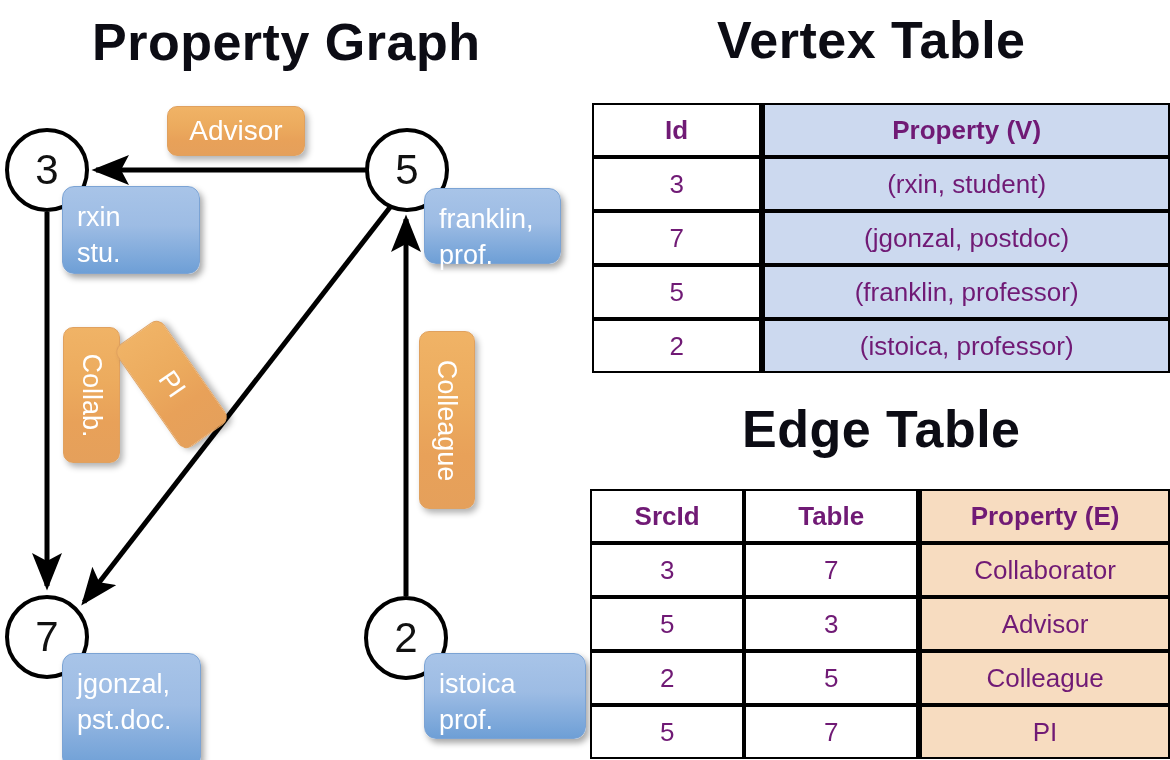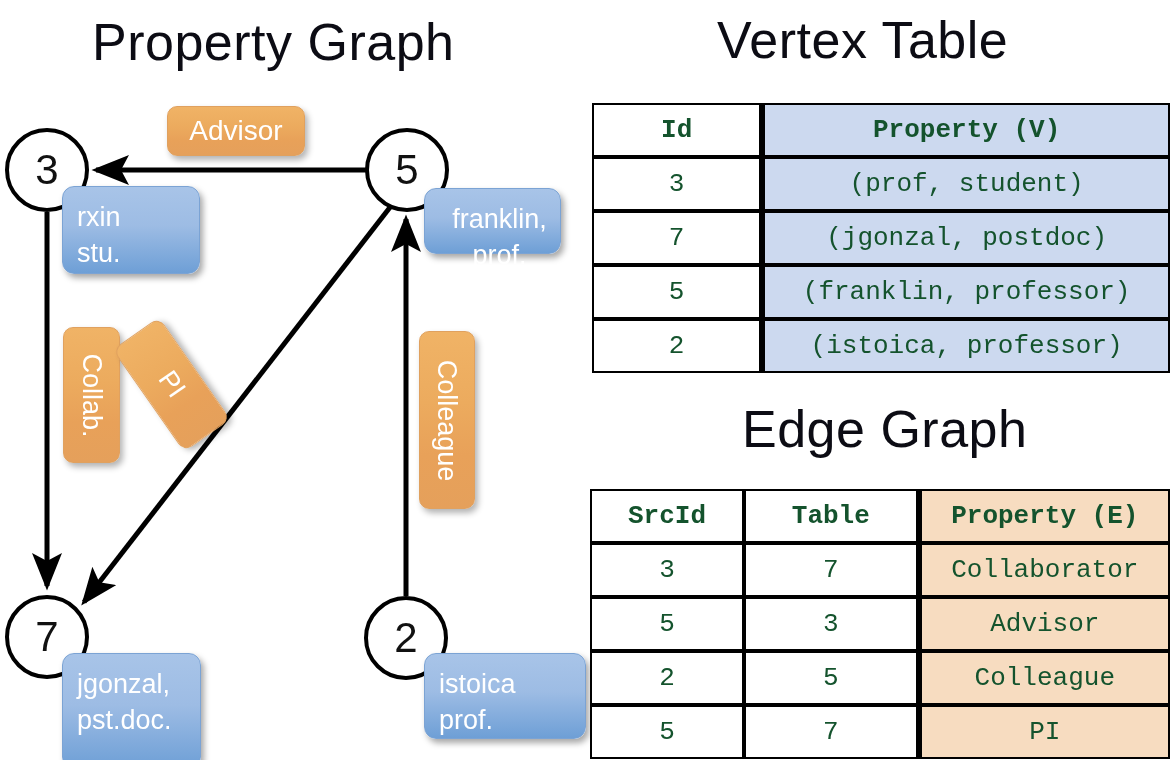--- a/index.html
+++ b/index.html
@@ -11,21 +11,21 @@
     position: relative;
     overflow: hidden;
     font-family: "Liberation Sans", sans-serif;
     color: #000000;
   }
 
   
   .title {
     position: absolute;
     font-family: "Liberation Sans", sans-serif;
-    font-weight: 400;
+    font-weight: 700;
     font-size: 52px;
     letter-spacing: 0.5px;
     color: #0c0c14;
     white-space: nowrap;
     line-height: 1;
   }
   #title-property-graph { left: 92px;  top: 16px; }
   #title-vertex-table   { left: 717px; top: 14px; }
   #title-edge-table     { left: 742px; top: 403px; }
 
@@ -71,21 +71,21 @@
     color: #ffffff;
     font-family: "Liberation Sans", sans-serif;
     font-weight: 300;
     font-size: 27px;
     line-height: 1.35;
     padding: 12px 0 1px 14px;
     box-sizing: border-box;
     white-space: pre-line;
   }
   #box-rxin     { left: 62px;  top: 186px; width: 138px; height: 88px; }
-  #box-franklin { left: 424px; top: 188px; width: 137px; height: 66px; text-align: center; }
+  #box-franklin { left: 424px; top: 188px; width: 137px; height: 76px; }
   #box-jgonzal  { left: 62px;  top: 653px; width: 139px; height: 116px; }
   #box-istoica  { left: 424px; top: 653px; width: 162px; height: 86px; }
 
   
   .edge-label {
     position: absolute;
     border-radius: 10px;
     background: linear-gradient(to bottom, #f0b366 0%, #ecab5e 40%, #e8a159 70%, #e5a05b 100%);
     border: 1px solid #e0a15f;
     box-shadow: 3px 4px 6px rgba(0,0,0,0.3);
@@ -117,24 +117,24 @@
     transform: rotate(-35deg);
     transform-origin: 50% 50%;
   }
   #label-pi .rot { transform: rotate(90deg); white-space: nowrap; }
 
   
   table.data-table {
     position: absolute;
     border-collapse: separate;
     border-spacing: 0;
-    font-family: Liberation Mono, monospace;
+    font-family: Liberation Sans, sans-serif;
     font-weight: 300;
     font-size: 26px;
-    color: #14532d;
+    color: #701a75;
   }
   table.data-table td, table.data-table th {
     border: 2px solid #000;
     text-align: center;
     padding: 0;
     vertical-align: middle;
     background: #ffffff;
     font-weight: 300;
   }
   table.data-table th { font-weight: 700; font-size: 26px; }
@@ -148,21 +148,21 @@
   #edge-table td, #edge-table th { height: 50px; }
   #edge-table .col-src { width: 152px; }
   #edge-table .col-dst { width: 172px; }
   #edge-table .col-prop { width: 248px; background: #f7dcc0; border-left-width: 4px; margin-top: 16px; }
 </style>
 </head>
 <body>
 
 <div class="title" id="title-property-graph">Property Graph</div>
 <div class="title" id="title-vertex-table">Vertex Table</div>
-<div class="title" id="title-edge-table">Edge Graph</div>
+<div class="title" id="title-edge-table">Edge Table</div>
 
 <div id="graph-canvas">
 
   <svg id="graph-svg" width="585" height="760">
     <defs>
       <marker id="arrowhead" markerWidth="8" markerHeight="8" refX="6.6" refY="3" orient="auto" markerUnits="strokeWidth">
         <path d="M0,0 L7.5,3 L0,6 L1.6,3 z" fill="#000"></path>
       </marker>
     </defs>
 
@@ -214,21 +214,21 @@
 <table class="data-table" id="vertex-table">
   <thead>
     <tr>
       <th class="col-id">Id</th>
       <th class="col-prop">Property (V)</th>
     </tr>
   </thead>
   <tbody>
     <tr>
       <td class="col-id">3</td>
-      <td class="col-prop">(prof, student)</td>
+      <td class="col-prop">(rxin, student)</td>
     </tr>
     <tr>
       <td class="col-id">7</td>
       <td class="col-prop">(jgonzal, postdoc)</td>
     </tr>
     <tr>
       <td class="col-id">5</td>
       <td class="col-prop">(franklin, professor)</td>
     </tr>
     <tr>

